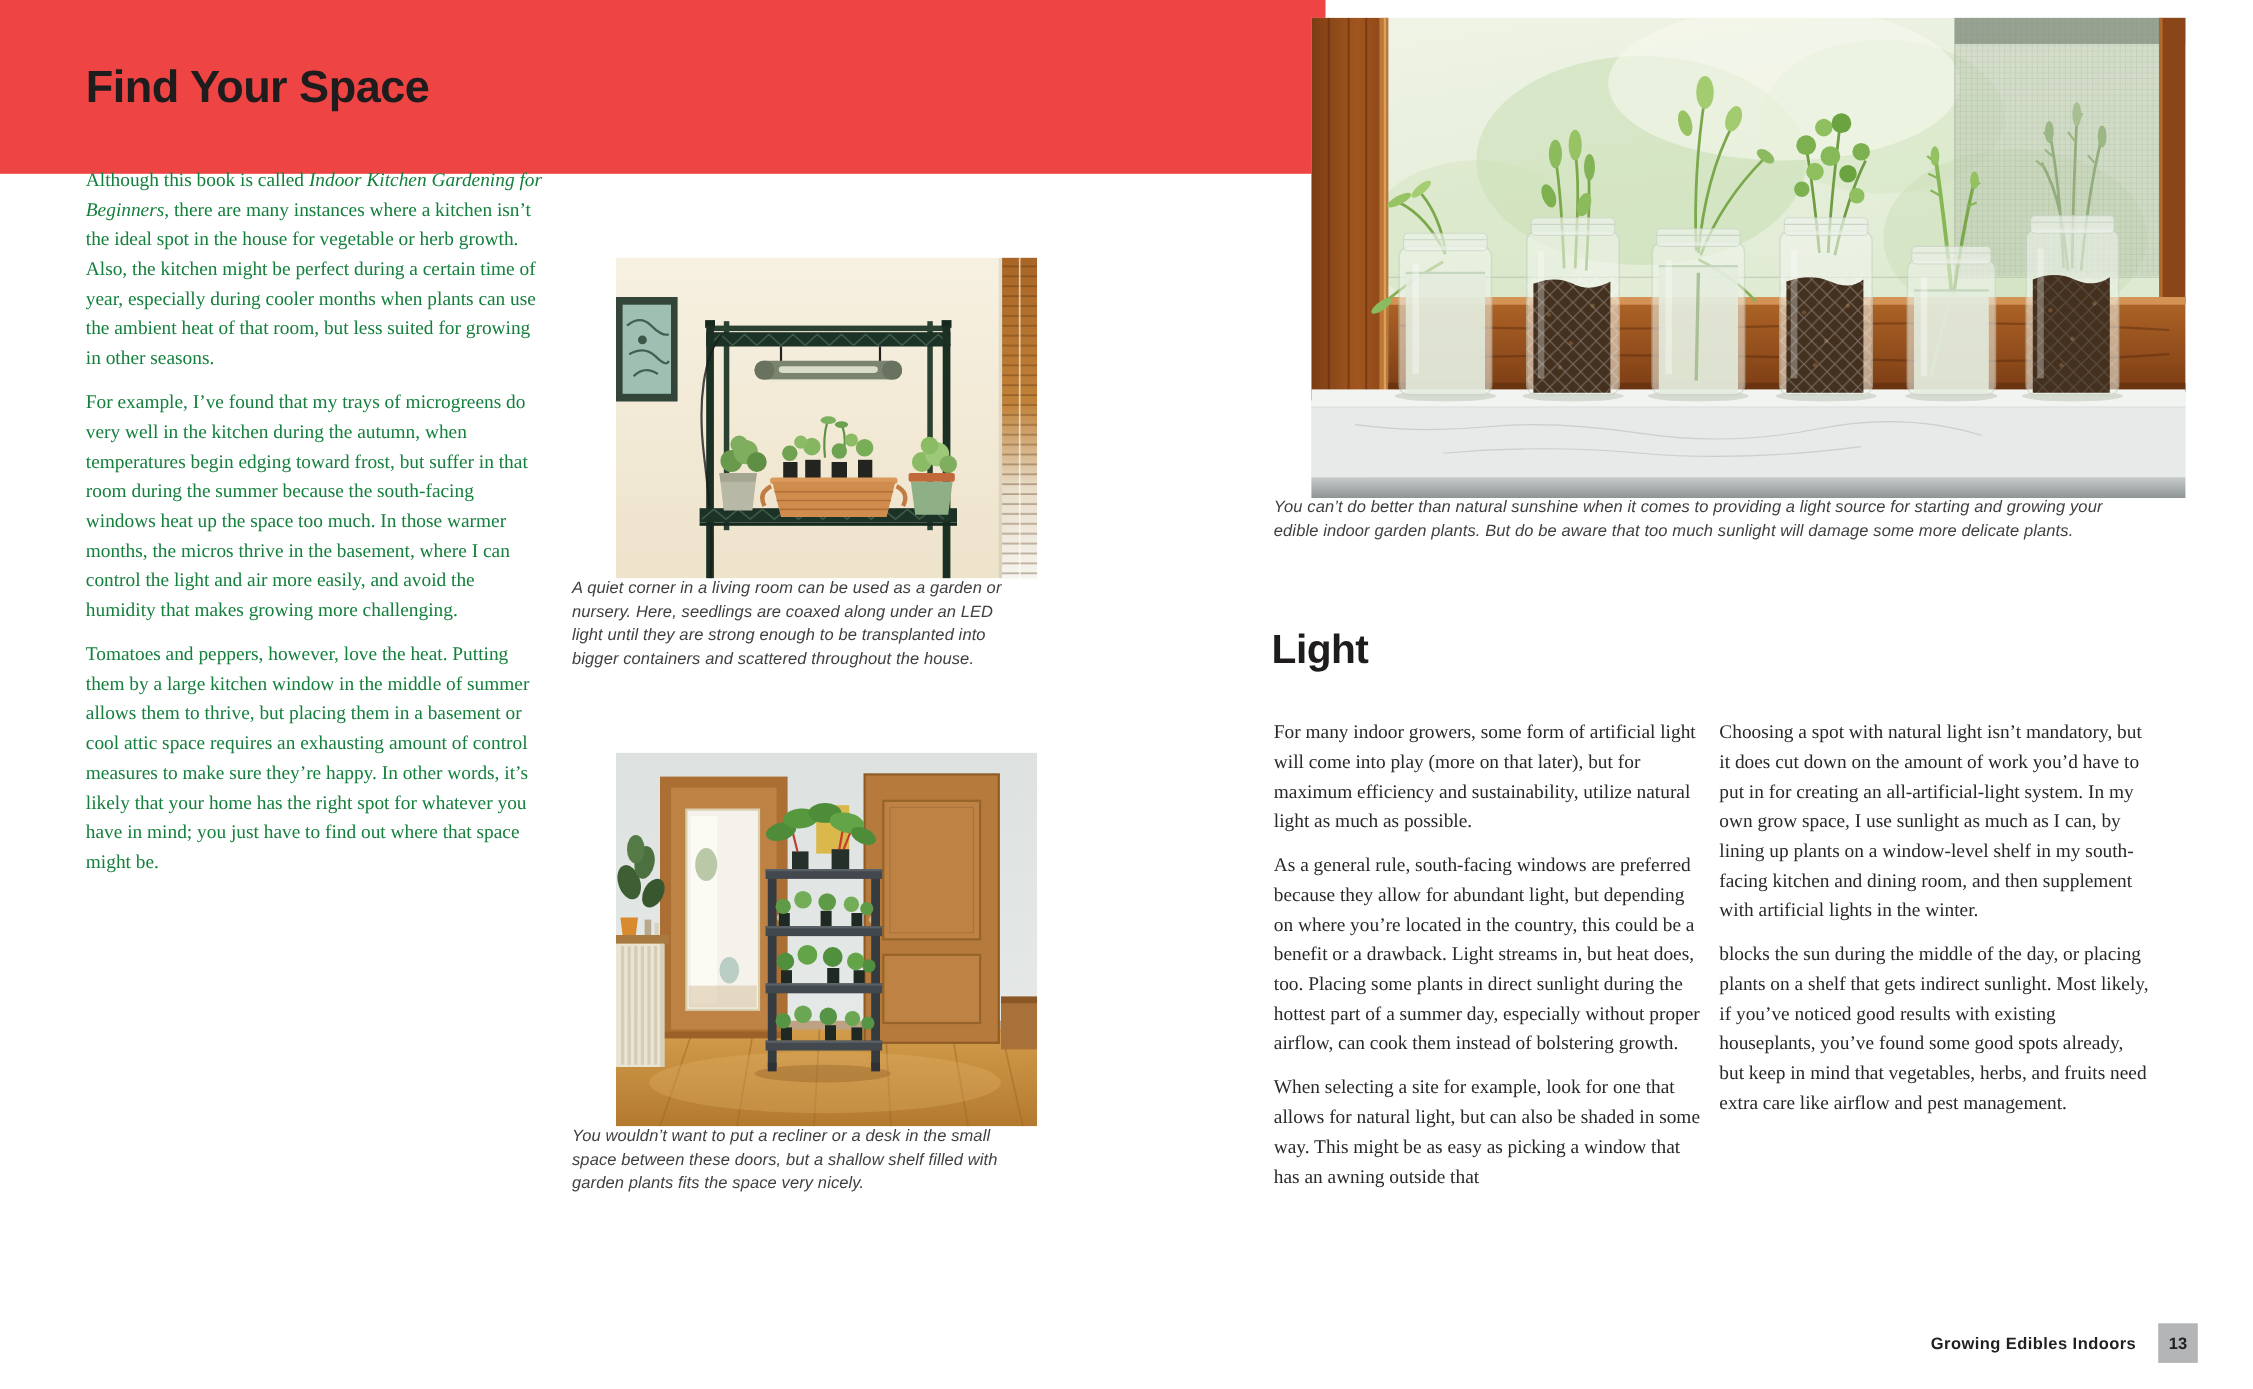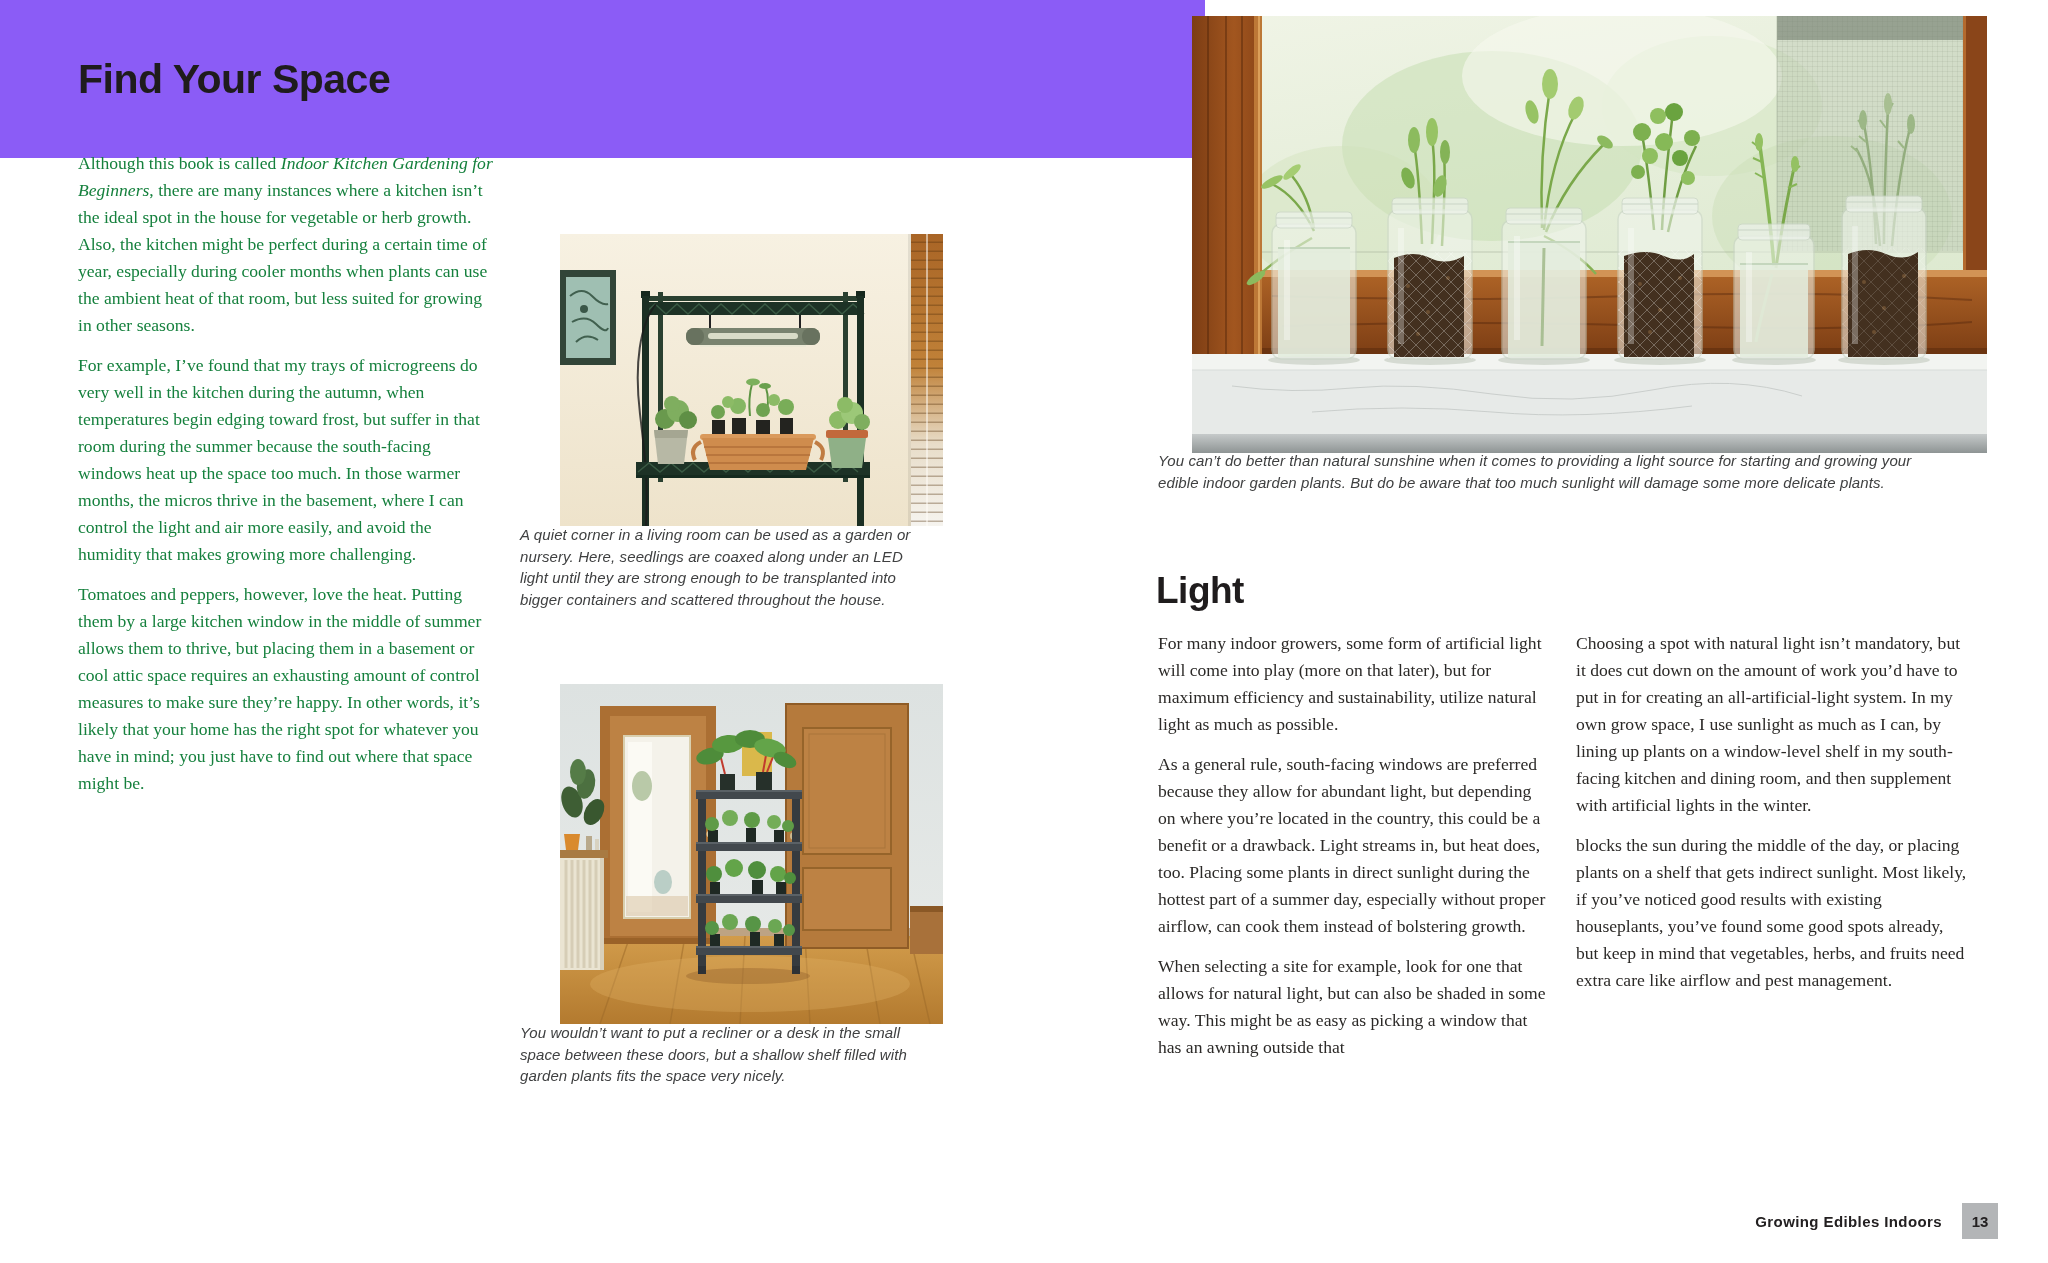--- a/index.html
+++ b/index.html
@@ -1,20 +1,20 @@
 <!DOCTYPE html>
 <html><head>
 <meta charset="utf-8">
 <style>
   html,body{margin:0;padding:0;background:#ffffff;}
   .canvas{position:relative;width:2048px;height:1263px;background:#ffffff;overflow:hidden;
           font-family:"Liberation Sans","DejaVu Sans",sans-serif;}
 
   
-  .green-banner{position:absolute;left:0;top:0;width:1205px;height:158px;background:#8b5cf6;}
+  .green-banner{position:absolute;left:0;top:0;width:1205px;height:158px;background:#ef4444;}
   .chapter-title{position:absolute;left:78px;top:56px;margin:0;font-size:41px;font-weight:700;
                  letter-spacing:-0.5px;color:#1f1c1d;}
   .body-col{position:absolute;left:78px;top:150px;width:416px;
             font-family:"Liberation Serif","DejaVu Serif",serif;font-size:17.6px;line-height:27px;
             color:#15803d;}
   .body-col p{margin:0 0 13px 0;}
   .body-col em{font-style:italic;}
 
   .photo{position:absolute;overflow:hidden;}
   .photo svg{display:block;}
@@ -24,21 +24,21 @@
 
   .caption{position:absolute;font-style:italic;font-size:15px;line-height:21.5px;color:#3f4041;
            letter-spacing:0.1px;}
   .cap-1{left:520px;top:524px;width:396px;}
   .cap-2{left:520px;top:1022px;width:396px;}
   .cap-3{left:1158px;top:450px;width:762px;}
 
   
   .section-heading{position:absolute;left:1156px;top:570px;margin:0;font-size:37px;font-weight:700;
                    letter-spacing:-0.5px;color:#1f1c1d;text-align:right;}
-  .cols{position:absolute;left:1158px;top:630px;display:flex;gap:26px;}
+  .cols{position:absolute;left:1158px;top:652px;display:flex;gap:13px;}
   .col{width:392px;font-family:"Liberation Serif","DejaVu Serif",serif;font-size:17.6px;
        line-height:27px;color:#2b2927;}
   .col p{margin:0 0 13px 0;}
 
   
   .folio{position:absolute;top:1203px;display:flex;align-items:center;gap:20px;}
   .folio-left{left:50px;}
   .folio-right{right:50px;}
   .folio-box{display:flex;align-items:center;justify-content:center;width:36px;height:36px;
              background:#b3b5b7;color:#232021;font-size:15px;font-weight:700;}

